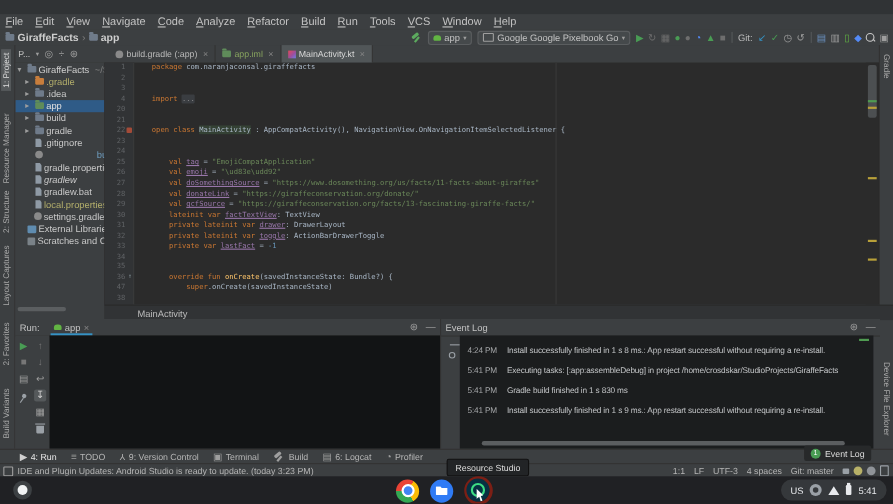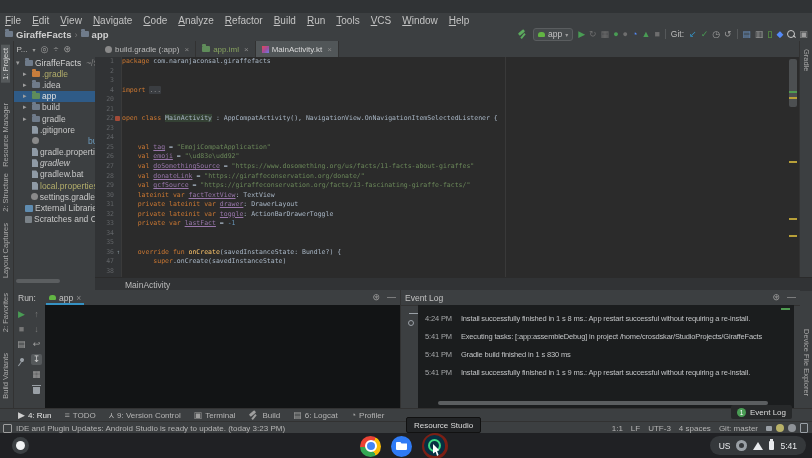--- a/index.html
+++ b/index.html
@@ -49,21 +49,21 @@
   
   #editor{left:95px;top:57px;width:704px;height:220px;background:#2b2b2b;overflow:hidden;}
   #gutter{position:absolute;left:0;top:0;width:26px;height:220px;background:#313335;border-right:1px solid #3a3a3a;
     font-family:"DejaVu Sans Mono",monospace;font-size:6.5px;color:#606366;text-align:right;}
   .gl{height:9.56px;line-height:9.56px;padding-right:7px;position:relative;}
   .gmark{position:absolute;right:1px;top:2px;width:5px;height:5px;border-radius:1px;}
   .gmark.bookmark{background:#a34b38;}
   .gmark.override{background:none;color:#7f8b91;font-size:6px;line-height:5px;top:1px;}
   #code{position:absolute;left:27px;top:0;right:12px;height:220px;font-family:"DejaVu Sans Mono",monospace;font-size:6.5px;color:#a9b7c6;white-space:pre;}
   .cl{height:9.56px;line-height:9.56px;}
-  .tk-kw{color:#cc7832;}
+  .tk-kw{color:#cc7832;margin-left:16px;}
   .tk-str{color:#6a8759;}
   .tk-num{color:#6897bb;}
   .tk-fld{color:#9876aa;text-decoration:underline;}
   .tk-fn{color:#ffc66b;}
   .tk-fold{background:#3a3d41;color:#8a8a8a;border-radius:1px;}
   .tk-hl{background:#344134;}
   #marginline{left:505px;top:57px;width:1px;height:220px;background:#393939;}
   #escroll{left:787px;top:57px;width:12px;height:220px;background:#2b2b2b;}
   #ethumb{position:absolute;left:2px;top:2px;width:8px;height:48px;background:#4c4f51;border-radius:2px;}
   .etick{position:absolute;left:2px;width:8px;height:2px;background:#b8a039;}
@@ -174,20 +174,25 @@
         <span class="crumb">
           <span class="tfold" style="background: rgb(111, 123, 138);"></span>
           <span>app</span>
         </span>
       </div>
     <div id="toolbar-right">
       <span class="hammer"></span>
       <span class="chip">
         <span class="droid"></span>
         <span>app</span>
+        <span class="caret">▾</span>
+      </span>
+      <span class="chip">
+        <span class="laptop"></span>
+        <span>Google Google Pixelbook Go</span>
         <span class="caret">▾</span>
       </span>
       <span class="icon-row" id="runicons">
           <span class="icon-glyph" style="color: rgb(73, 156, 84);">▶</span>
           <span class="icon-glyph" style="color: rgb(110, 110, 110);">↻</span>
           <span class="icon-glyph" style="color: rgb(110, 110, 110);">▦</span>
           <span class="icon-glyph" style="color: rgb(73, 156, 84);">●</span>
           <span class="icon-glyph" style="color: rgb(110, 110, 110);">●</span>
           <span class="icon-glyph" style="color: rgb(84, 138, 247);">◔</span>
           <span class="icon-glyph" style="color: rgb(73, 156, 84);">▲</span>

